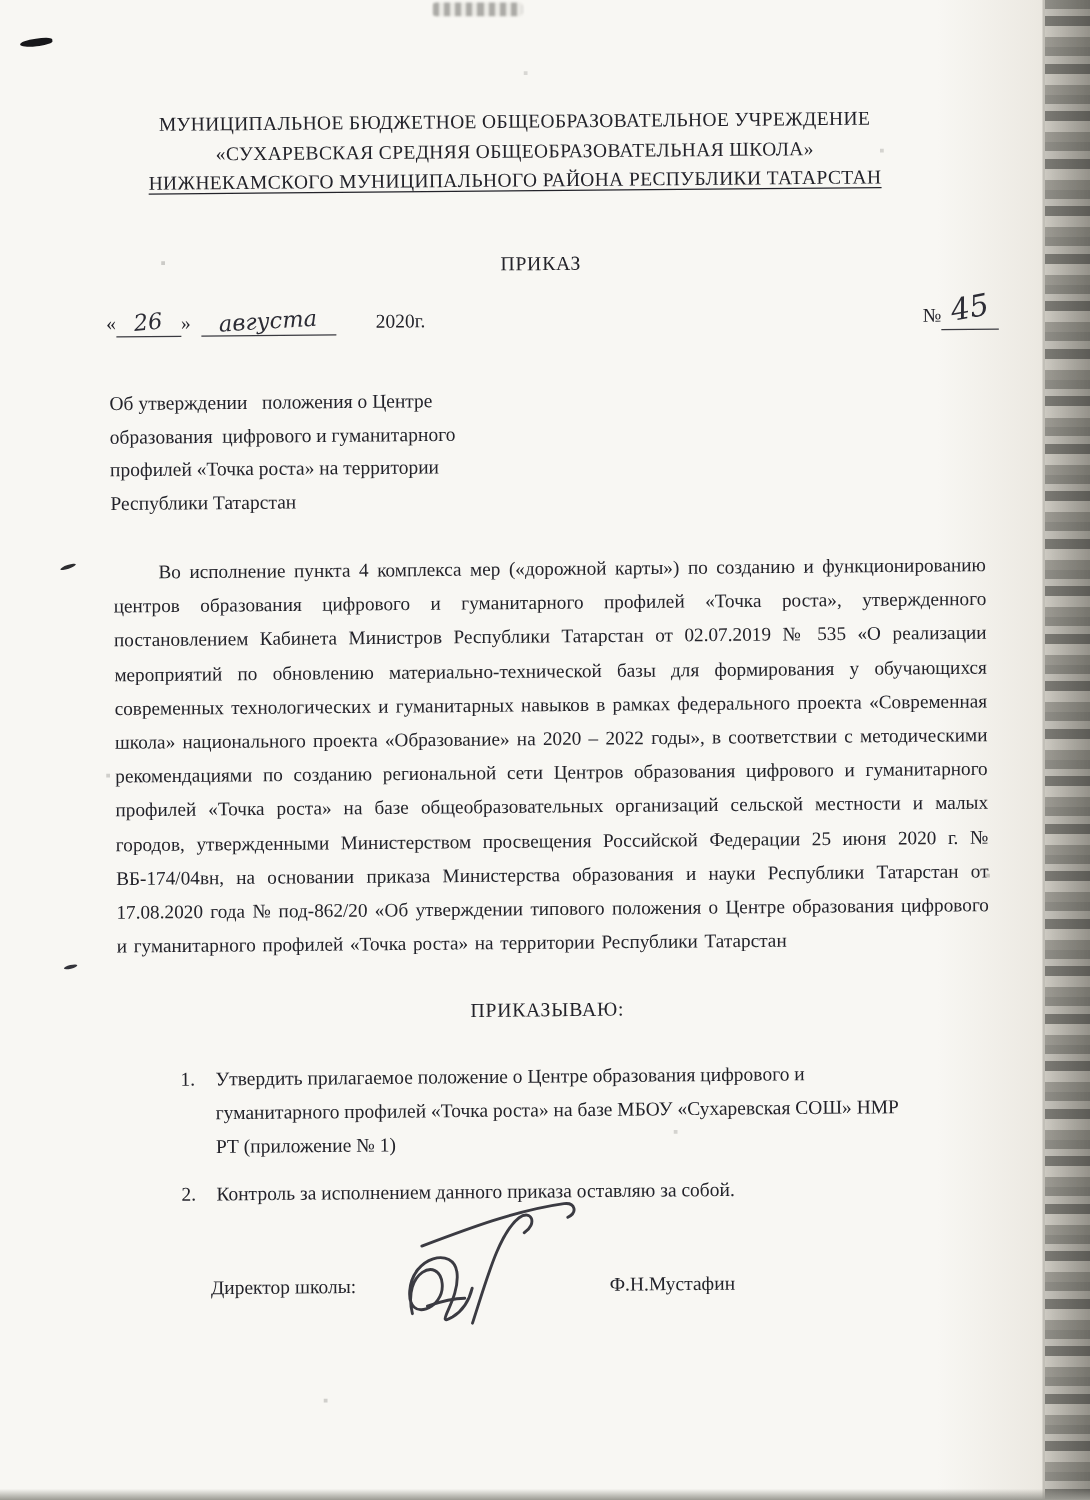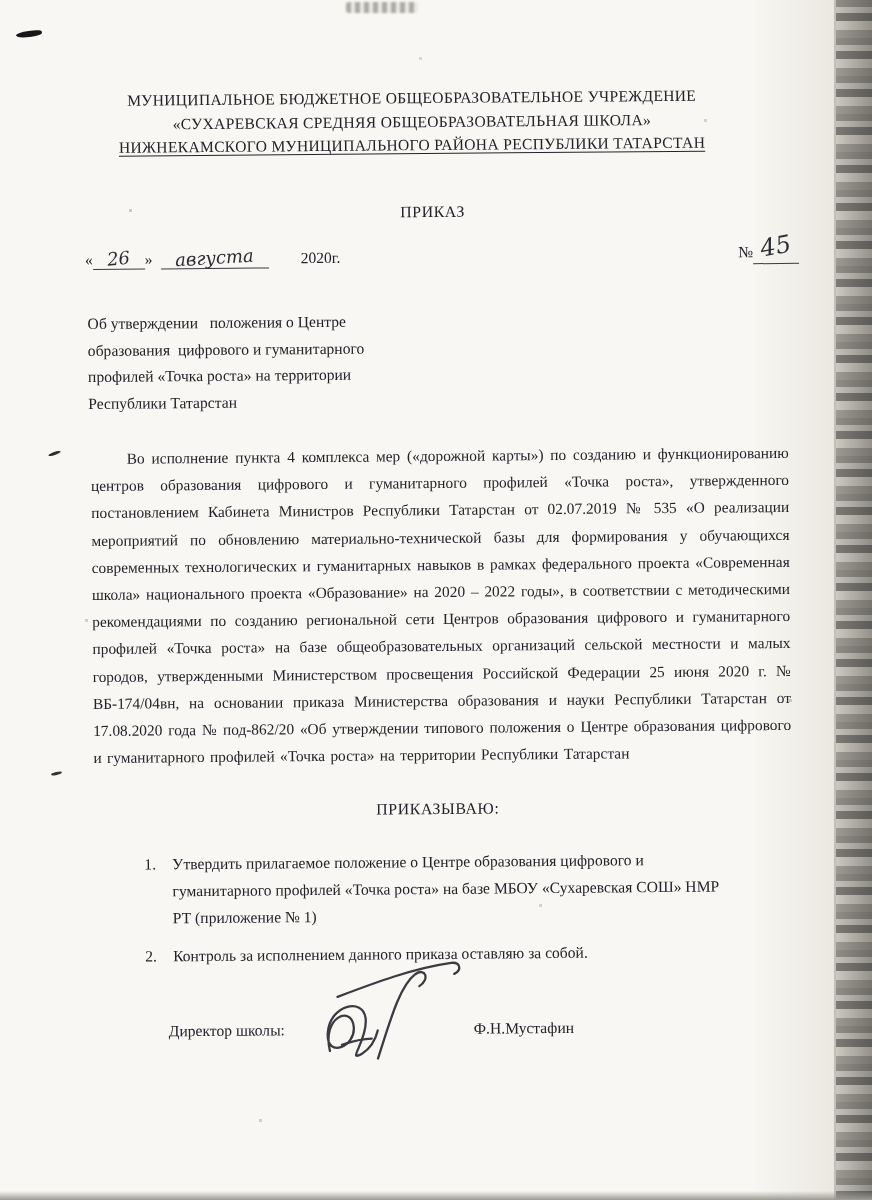--- a/index.html
+++ b/index.html
@@ -63,21 +63,21 @@
     text-align:center;font-size:15.8px;letter-spacing:0.6px;
   }
   .list-item{
     position:absolute;left:142px;display:flex;
     font-size:15.6px;line-height:27.2px;
   }
   .list-item .marker{width:28px;flex:0 0 28px;}
   .item-1{top:848px;width:592px;}
   .item-2{top:940px;width:620px;}
   .sig-role{position:absolute;top:1020px;left:165px;font-size:15.6px;}
-  .sig-name{position:absolute;top:1020px;left:470px;font-size:15.6px;}
+  .sig-name{position:absolute;top:1020px;left:484px;font-size:15.6px;}
   .sig-svg{position:absolute;top:952px;left:298px;width:180px;height:130px;}
 
   
   .edge-strip{
     position:absolute;top:0;right:0;width:36px;height:1200px;
     background:
       repeating-linear-gradient(180deg,
         rgba(82,82,76,.55) 0 7px,
         rgba(150,148,140,.30) 7px 13px,
         rgba(60,60,56,.60) 13px 21px,

